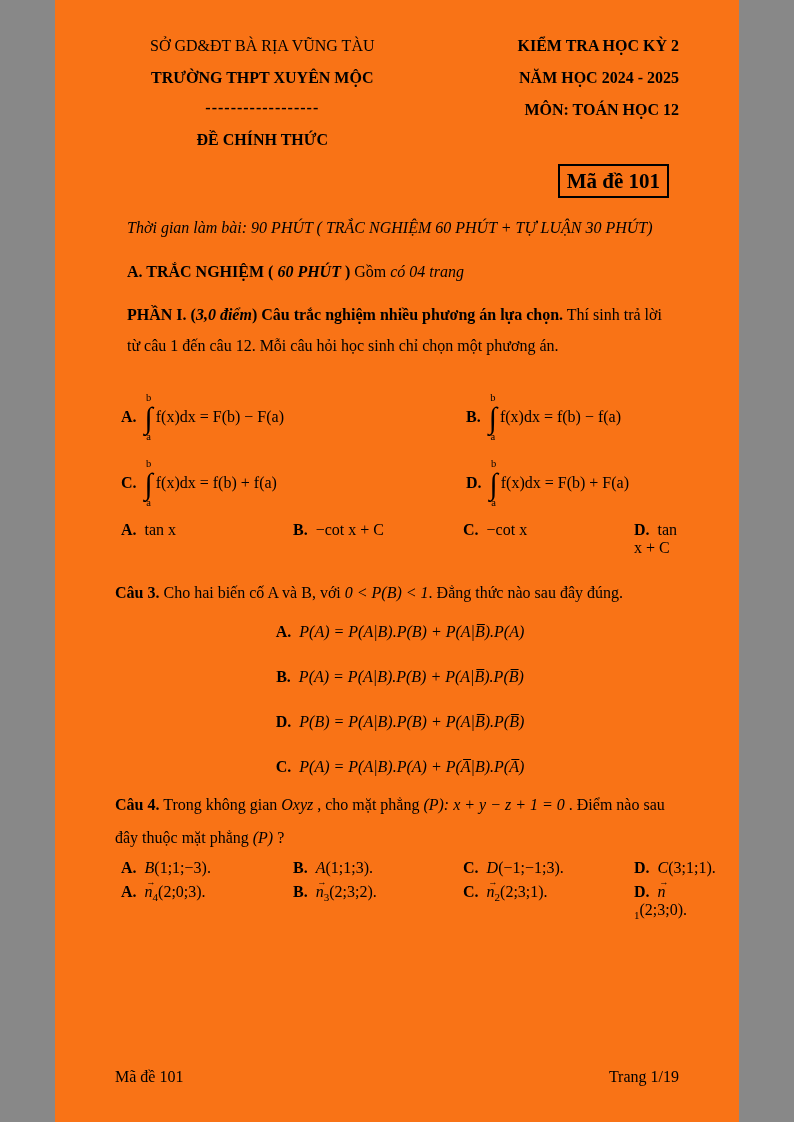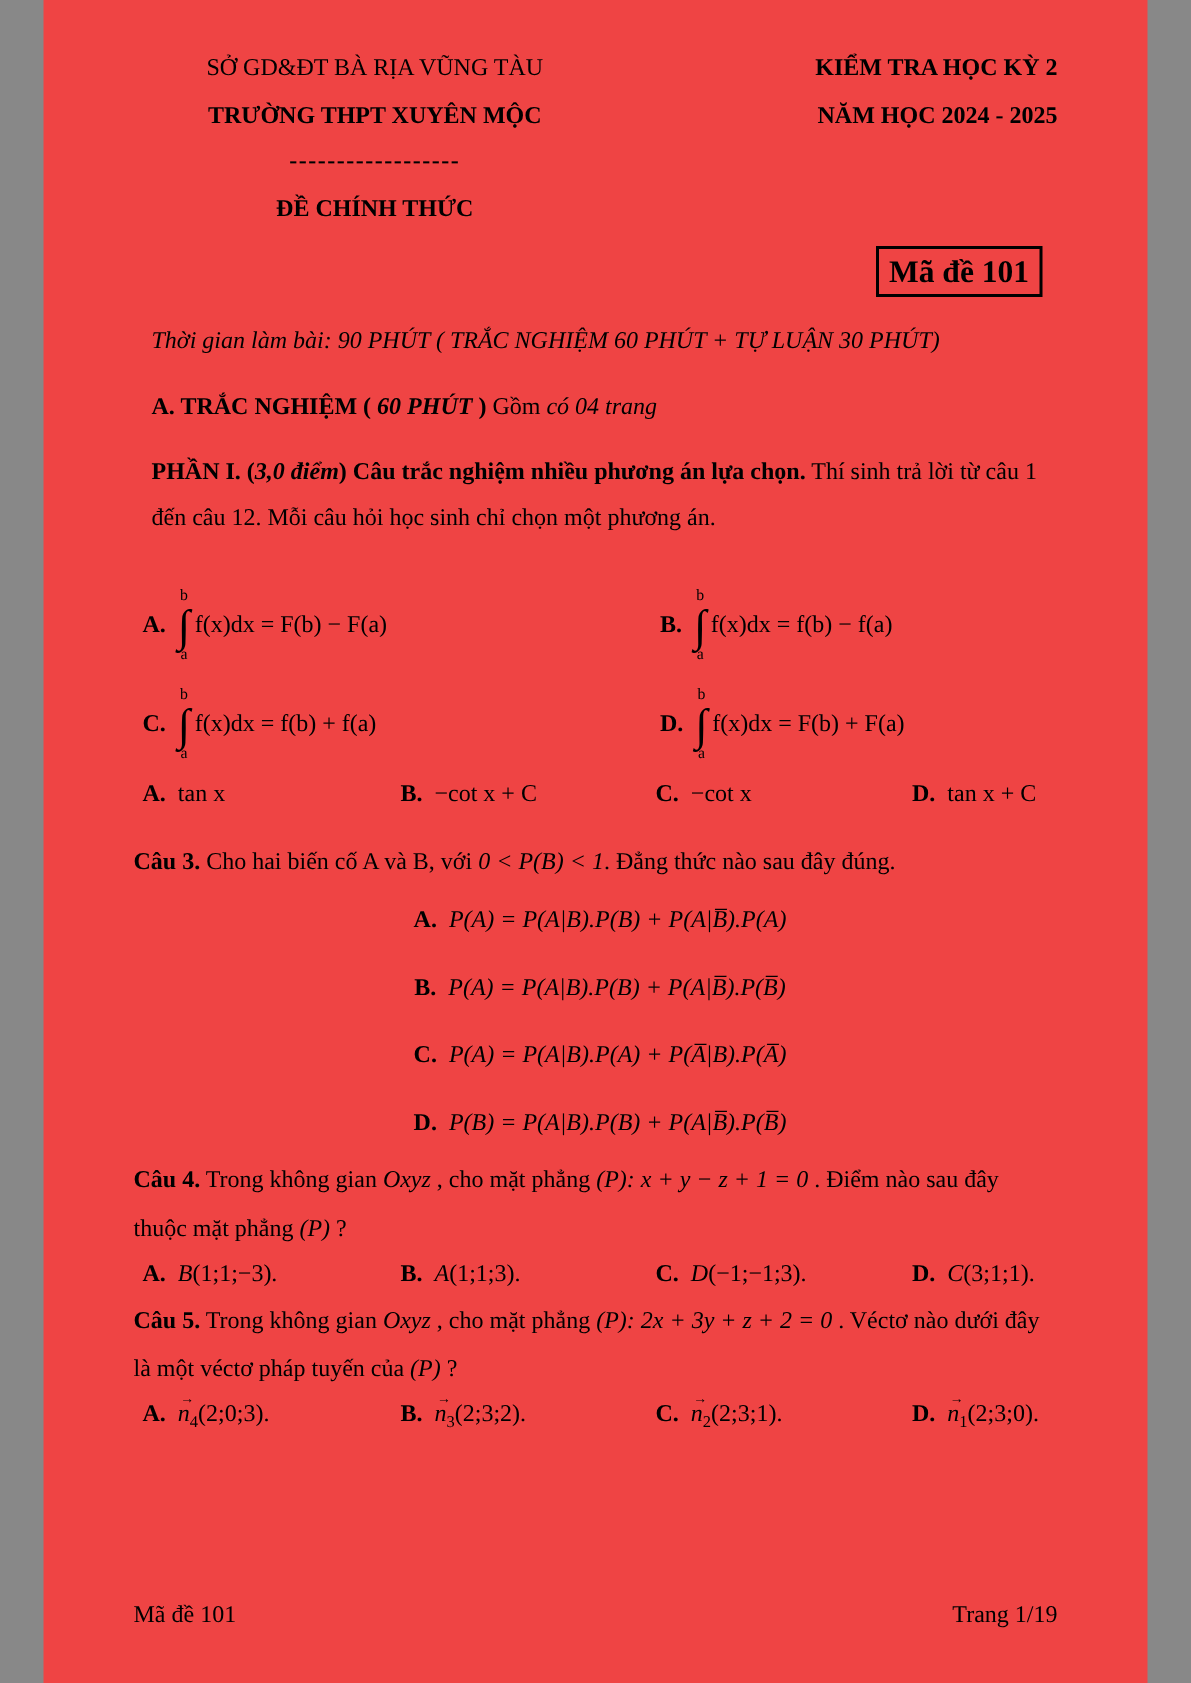--- a/index.html
+++ b/index.html
@@ -1,17 +1,17 @@
 <!DOCTYPE html>
 <html><head>
 <meta charset="utf-8">
 <style>
   html,body{margin:0;padding:0;background:#888;}
   .page{
-    width:736px;height:1122px;margin:0 auto;background:#ef4444;color:#000;
+    width:684px;height:1122px;margin:0 auto;background:#f97316;color:#000;
     position:relative;box-sizing:border-box;padding:30px 60px 0 60px;
     font-family:"Liberation Serif","DejaVu Serif",serif;font-size:16px;
     overflow:hidden;
   }
   .bold{font-weight:bold}
   .it{font-style:italic}
   .m{font-style:italic}
 
   
   .header{display:flex;justify-content:space-between;}
@@ -62,20 +62,21 @@
   <div class="header">
     <div class="header-left">
       <div>SỞ GD&amp;ĐT BÀ RỊA VŨNG TÀU</div>
       <div class="bold">TRƯỜNG THPT XUYÊN MỘC</div>
       <div class="bold dashes">------------------</div>
       <div class="bold">ĐỀ CHÍNH THỨC</div>
     </div>
     <div class="header-right">
       <div>KIỂM TRA HỌC KỲ 2</div>
       <div>NĂM HỌC 2024 - 2025</div>
+      <div>MÔN: TOÁN HỌC 12</div>
     </div>
   </div>
 
   <div class="code-row">
     <span class="code-box">Mã đề 101</span>
   </div>
 
   <div class="intro">
     <p class="it">Thời gian làm bài: 90 PHÚT ( TRẮC NGHIỆM 60 PHÚT + TỰ LUẬN 30 PHÚT)</p>
     <p>
@@ -136,41 +137,38 @@
     </div>
   </div>
 
   <div id="q3">
     <p class="q">
       <span class="bold">Câu 3.</span><span> Cho hai biến cố A và B, với </span><span class="m">0 &lt; P(B) &lt; 1</span><span>. Đẳng thức nào sau đây đúng.</span>
     </p>
     <div class="optlist">
       <div class="opt"><span class="optlabel">A.</span><span class="m">P(A) = P(A|B).P(B) + P(A|B̅).P(A)</span></div>
       <div class="opt"><span class="optlabel">B.</span><span class="m">P(A) = P(A|B).P(B) + P(A|B̅).P(B̅)</span></div>
+      <div class="opt"><span class="optlabel">D.</span><span class="m">P(B) = P(A|B).P(B) + P(A|B̅).P(B̅)</span></div>
       <div class="opt"><span class="optlabel">C.</span><span class="m">P(A) = P(A|B).P(A) + P(A̅|B).P(A̅)</span></div>
-      <div class="opt"><span class="optlabel">D.</span><span class="m">P(B) = P(A|B).P(B) + P(A|B̅).P(B̅)</span></div>
     </div>
   </div>
 
   <div id="q4">
     <p class="q">
       <span class="bold">Câu 4.</span><span> Trong không gian </span><span class="m">Oxyz</span><span> , cho mặt phẳng </span><span class="m">(P): x + y − z + 1 = 0</span><span> . Điểm nào sau đây thuộc mặt phẳng </span><span class="m">(P)</span><span> ?</span>
     </p>
     <div class="opts4">
       <span><span class="optlabel">A.</span><span class="m">B</span><span>(1;1;−3).</span></span>
       <span><span class="optlabel">B.</span><span class="m">A</span><span>(1;1;3).</span></span>
       <span><span class="optlabel">C.</span><span class="m">D</span><span>(−1;−1;3).</span></span>
       <span><span class="optlabel">D.</span><span class="m">C</span><span>(3;1;1).</span></span>
     </div>
   </div>
 
   <div id="q5">
-    <p class="q">
-      <span class="bold">Câu 5.</span><span> Trong không gian </span><span class="m">Oxyz</span><span> , cho mặt phẳng </span><span class="m">(P): 2x + 3y + z + 2 = 0</span><span> . Véctơ nào dưới đây là một véctơ pháp tuyến của </span><span class="m">(P)</span><span> ?</span>
-    </p>
     <div class="opts4">
       <span><span class="optlabel">A.</span><span class="vec">n</span><sub>4</sub><span>(2;0;3).</span></span>
       <span><span class="optlabel">B.</span><span class="vec">n</span><sub>3</sub><span>(2;3;2).</span></span>
       <span><span class="optlabel">C.</span><span class="vec">n</span><sub>2</sub><span>(2;3;1).</span></span>
       <span><span class="optlabel">D.</span><span class="vec">n</span><sub>1</sub><span>(2;3;0).</span></span>
     </div>
   </div>
 
   <div class="footer">
     <span>Mã đề 101</span>

